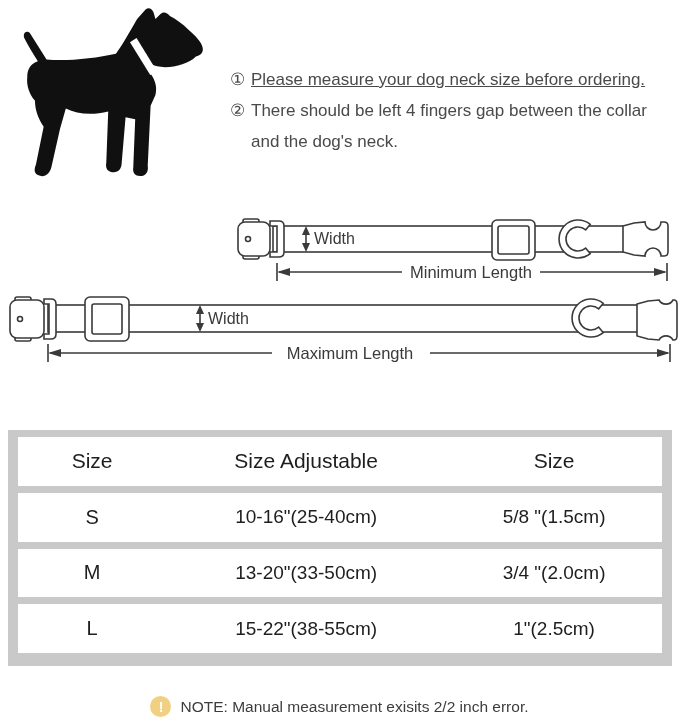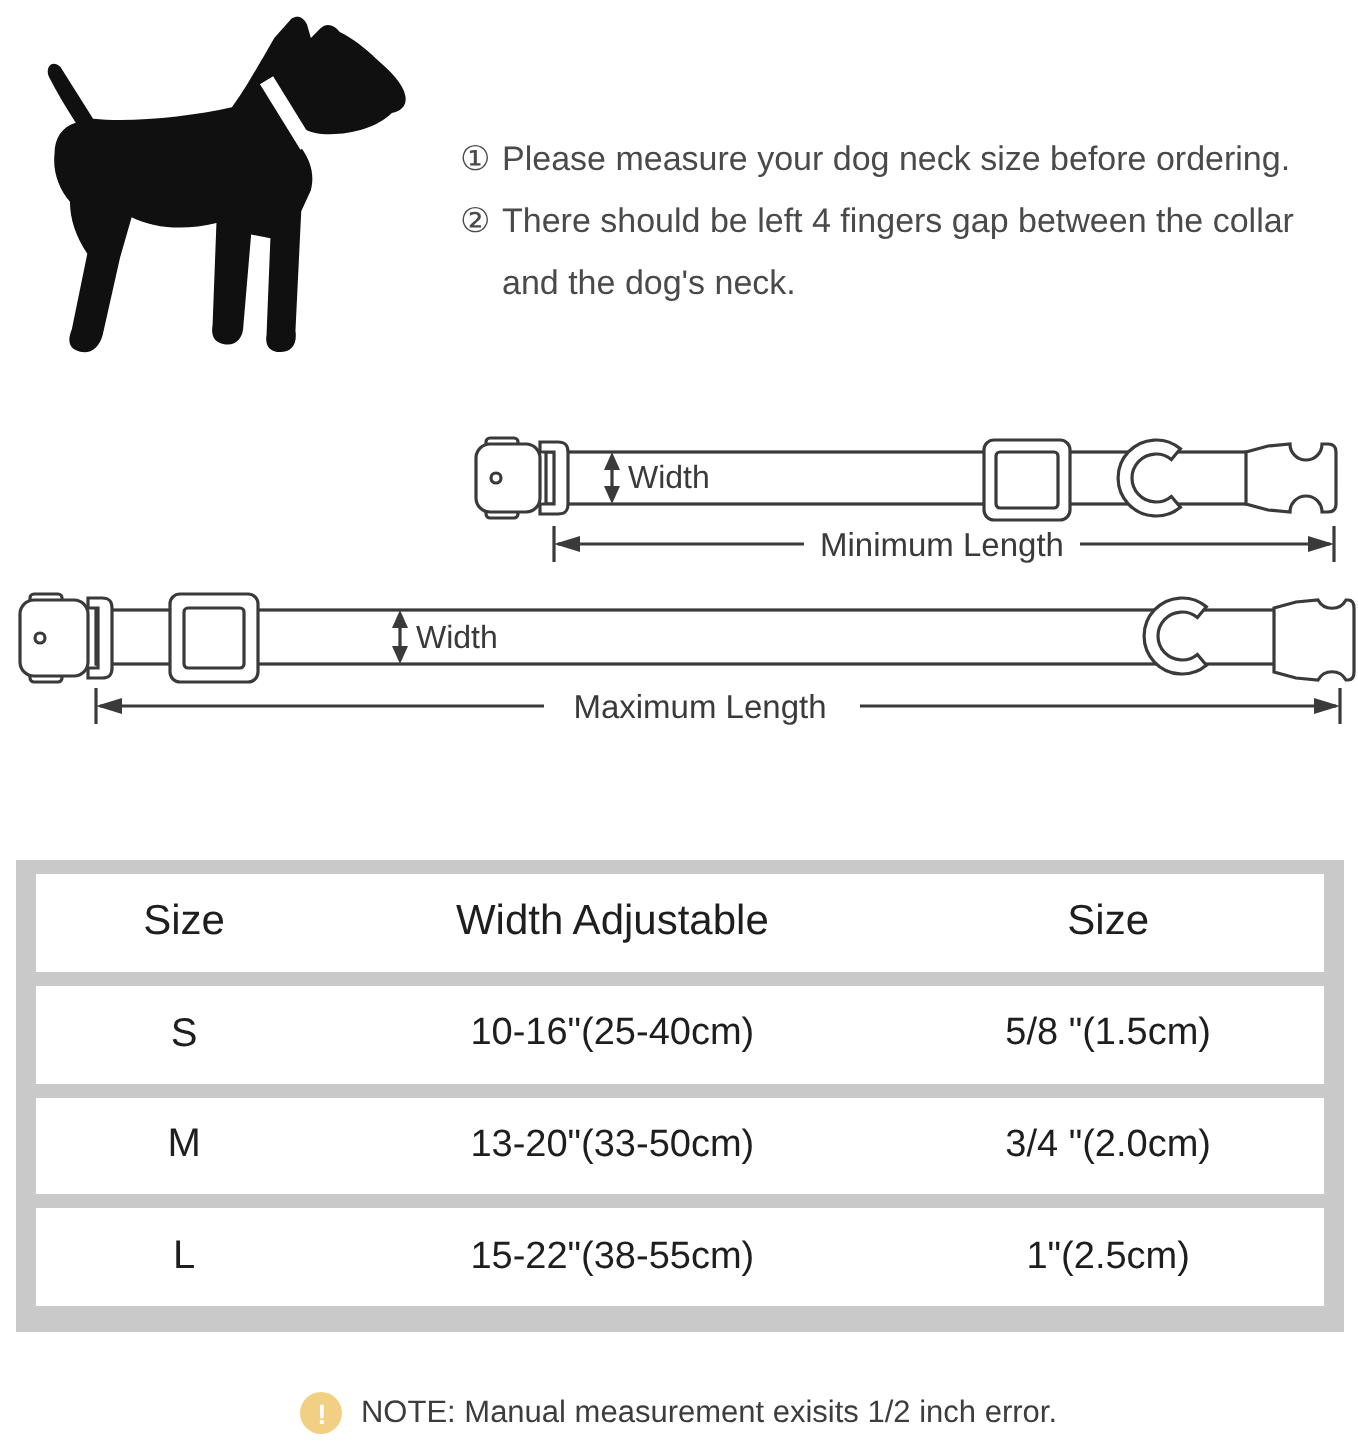--- a/index.html
+++ b/index.html
@@ -4,21 +4,21 @@
 <style>
   html,body{margin:0;padding:0;background:#fff;}
   body{font-family:"Liberation Sans",sans-serif;color:#333;}
   .page{position:relative;width:679px;height:728px;background:#fff;overflow:hidden;}
   .abs{position:absolute;}
 
   
   .instructions{left:230px;top:64px;width:445px;font-size:17px;line-height:31px;color:#4a4a4a;}
   .instruction{position:relative;padding-left:21px;}
   .instruction .num{position:absolute;left:0;top:0;}
-  .nowrap{white-space:nowrap;}
+  .nowrap{white-space:nowrap;text-decoration:underline;}
 
   
   .size-table{left:8px;top:430px;width:664px;height:236px;background:#c9c9c9;
               box-sizing:border-box;padding:7px 10px 13px 10px;
               display:flex;flex-direction:column;gap:7px;}
   .t-row{background:#fff;display:flex;align-items:center;flex:1;}
   .cell{text-align:center;color:#1e1e1e;}
   .c1{width:23%;}
   .c2{width:43.5%;}
   .c3{width:33.5%;}
@@ -121,21 +121,21 @@
       <line x1="430" y1="65" x2="668" y2="65"></line>
     </g>
     <path d="M48,65 L61,61 L61,69 Z" fill="#3a3a3a"></path>
     <path d="M670,65 L657,61 L657,69 Z" fill="#3a3a3a"></path>
     <text x="350" y="71" font-size="16.5" fill="#3a3a3a" text-anchor="middle">Maximum Length</text>
   </svg>
 
   <div class="abs size-table">
     <div class="t-row header">
       <div class="cell c1">Size</div>
-      <div class="cell c2">Width Adjustable</div>
+      <div class="cell c2">Size Adjustable</div>
       <div class="cell c3">Size</div>
     </div>
     <div class="t-row data">
       <div class="cell c1">S</div>
       <div class="cell c2">10-16"(25-40cm)</div>
       <div class="cell c3">5/8 "(1.5cm)</div>
     </div>
     <div class="t-row data">
       <div class="cell c1">M</div>
       <div class="cell c2">13-20"(33-50cm)</div>
@@ -143,16 +143,16 @@
     </div>
     <div class="t-row data">
       <div class="cell c1">L</div>
       <div class="cell c2">15-22"(38-55cm)</div>
       <div class="cell c3">1"(2.5cm)</div>
     </div>
   </div>
 
   <div class="abs note">
     <span class="note-icon">!</span>
-    <span>NOTE: Manual measurement exisits 1/2 inch error.</span>
+    <span>NOTE: Manual measurement exisits 2/2 inch error.</span>
   </div>
 
 </div>
 
 </body></html>

